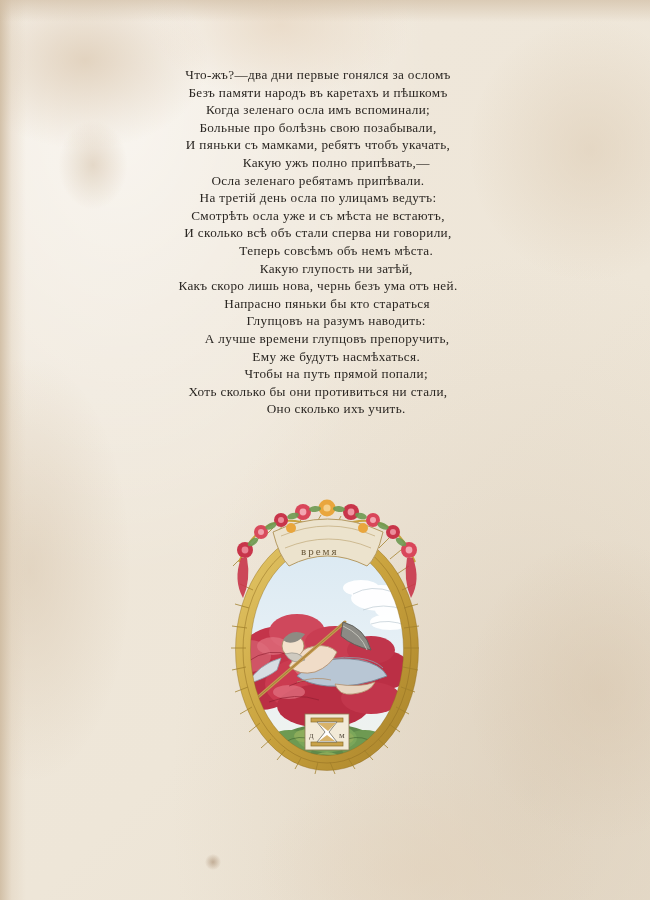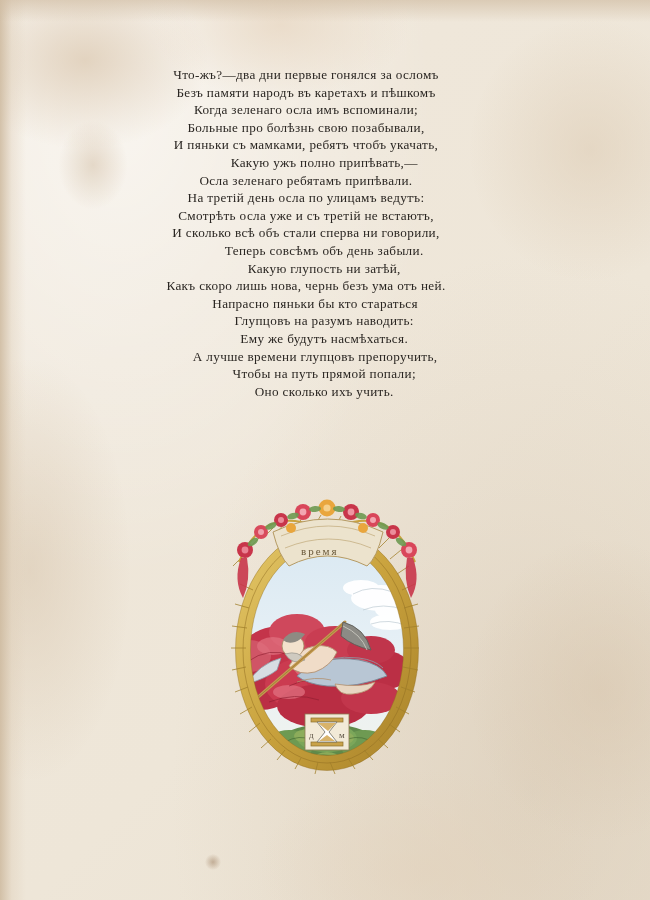--- a/index.html
+++ b/index.html
@@ -62,20 +62,21 @@
     background: linear-gradient(180deg, rgba(208,188,162,0.65) 0%, rgba(255,255,255,0) 100%);
     pointer-events: none;
   }
 
   
   #poem {
     position: absolute;
     left: 0; top: 66px;
     width: 612px;
     text-align: center;
+    padding-left: 12px;
   }
   .line {
     font-family: "Liberation Serif", serif;
     font-size: 13.2px;
     line-height: 17.6px;
     letter-spacing: 0.35px;
     color: #2a2622;
     white-space: pre;
   }
 
@@ -107,30 +108,31 @@
 
   <div id="poem">
     <div class="line">Что-жъ?—два дни первые гонялся за осломъ</div>
     <div class="line">Безъ памяти народъ въ каретахъ и пѣшкомъ</div>
     <div class="line">Когда зеленаго осла имъ вспоминали;</div>
     <div class="line">Больные про болѣзнь свою позабывали,</div>
     <div class="line">И пяньки съ мамками, ребятъ чтобъ укачать,</div>
     <div class="line">          Какую ужъ полно припѣвать,—</div>
     <div class="line">Осла зеленаго ребятамъ припѣвали.</div>
     <div class="line">На третій день осла по улицамъ ведутъ:</div>
-    <div class="line">Смотрѣть осла уже и съ третій не встаютъ,</div>
+    <div class="line">Смотрѣть осла уже и съ мѣста не встаютъ,</div>
     <div class="line">И сколько всѣ объ стали сперва ни говорили,</div>
-    <div class="line">          Теперь совсѣмъ объ день забыли.</div>
+    <div class="line">          Теперь совсѣмъ объ немъ мѣста.</div>
     <div class="line">          Какую глупость ни затѣй,</div>
     <div class="line">Какъ скоро лишь нова, чернь безъ ума отъ ней.</div>
     <div class="line">     Напрасно пяньки бы кто стараться</div>
     <div class="line">          Глупцовъ на разумъ наводить:</div>
+    <div class="line">     А лучше времени глупцовъ препоручить,</div>
     <div class="line">          Ему же будутъ насмѣхаться.</div>
-    <div class="line">     А лучше времени глупцовъ препоручить,</div>
     <div class="line">          Чтобы на путь прямой попали;</div>
+    <div class="line">Хоть сколько бы они противиться ни стали,</div>
     <div class="line">          Оно сколько ихъ учить.</div>
   </div>
 
   <div id="illustration">
     <svg width="285" height="340" viewBox="0 0 285 340" xmlns="http://www.w3.org/2000/svg">
       <defs>
         <clipPath id="ovalClip">
           <ellipse cx="142" cy="180" rx="84" ry="113"></ellipse>
         </clipPath>
         <linearGradient id="skyGrad" x1="0" y1="0" x2="0" y2="1">

